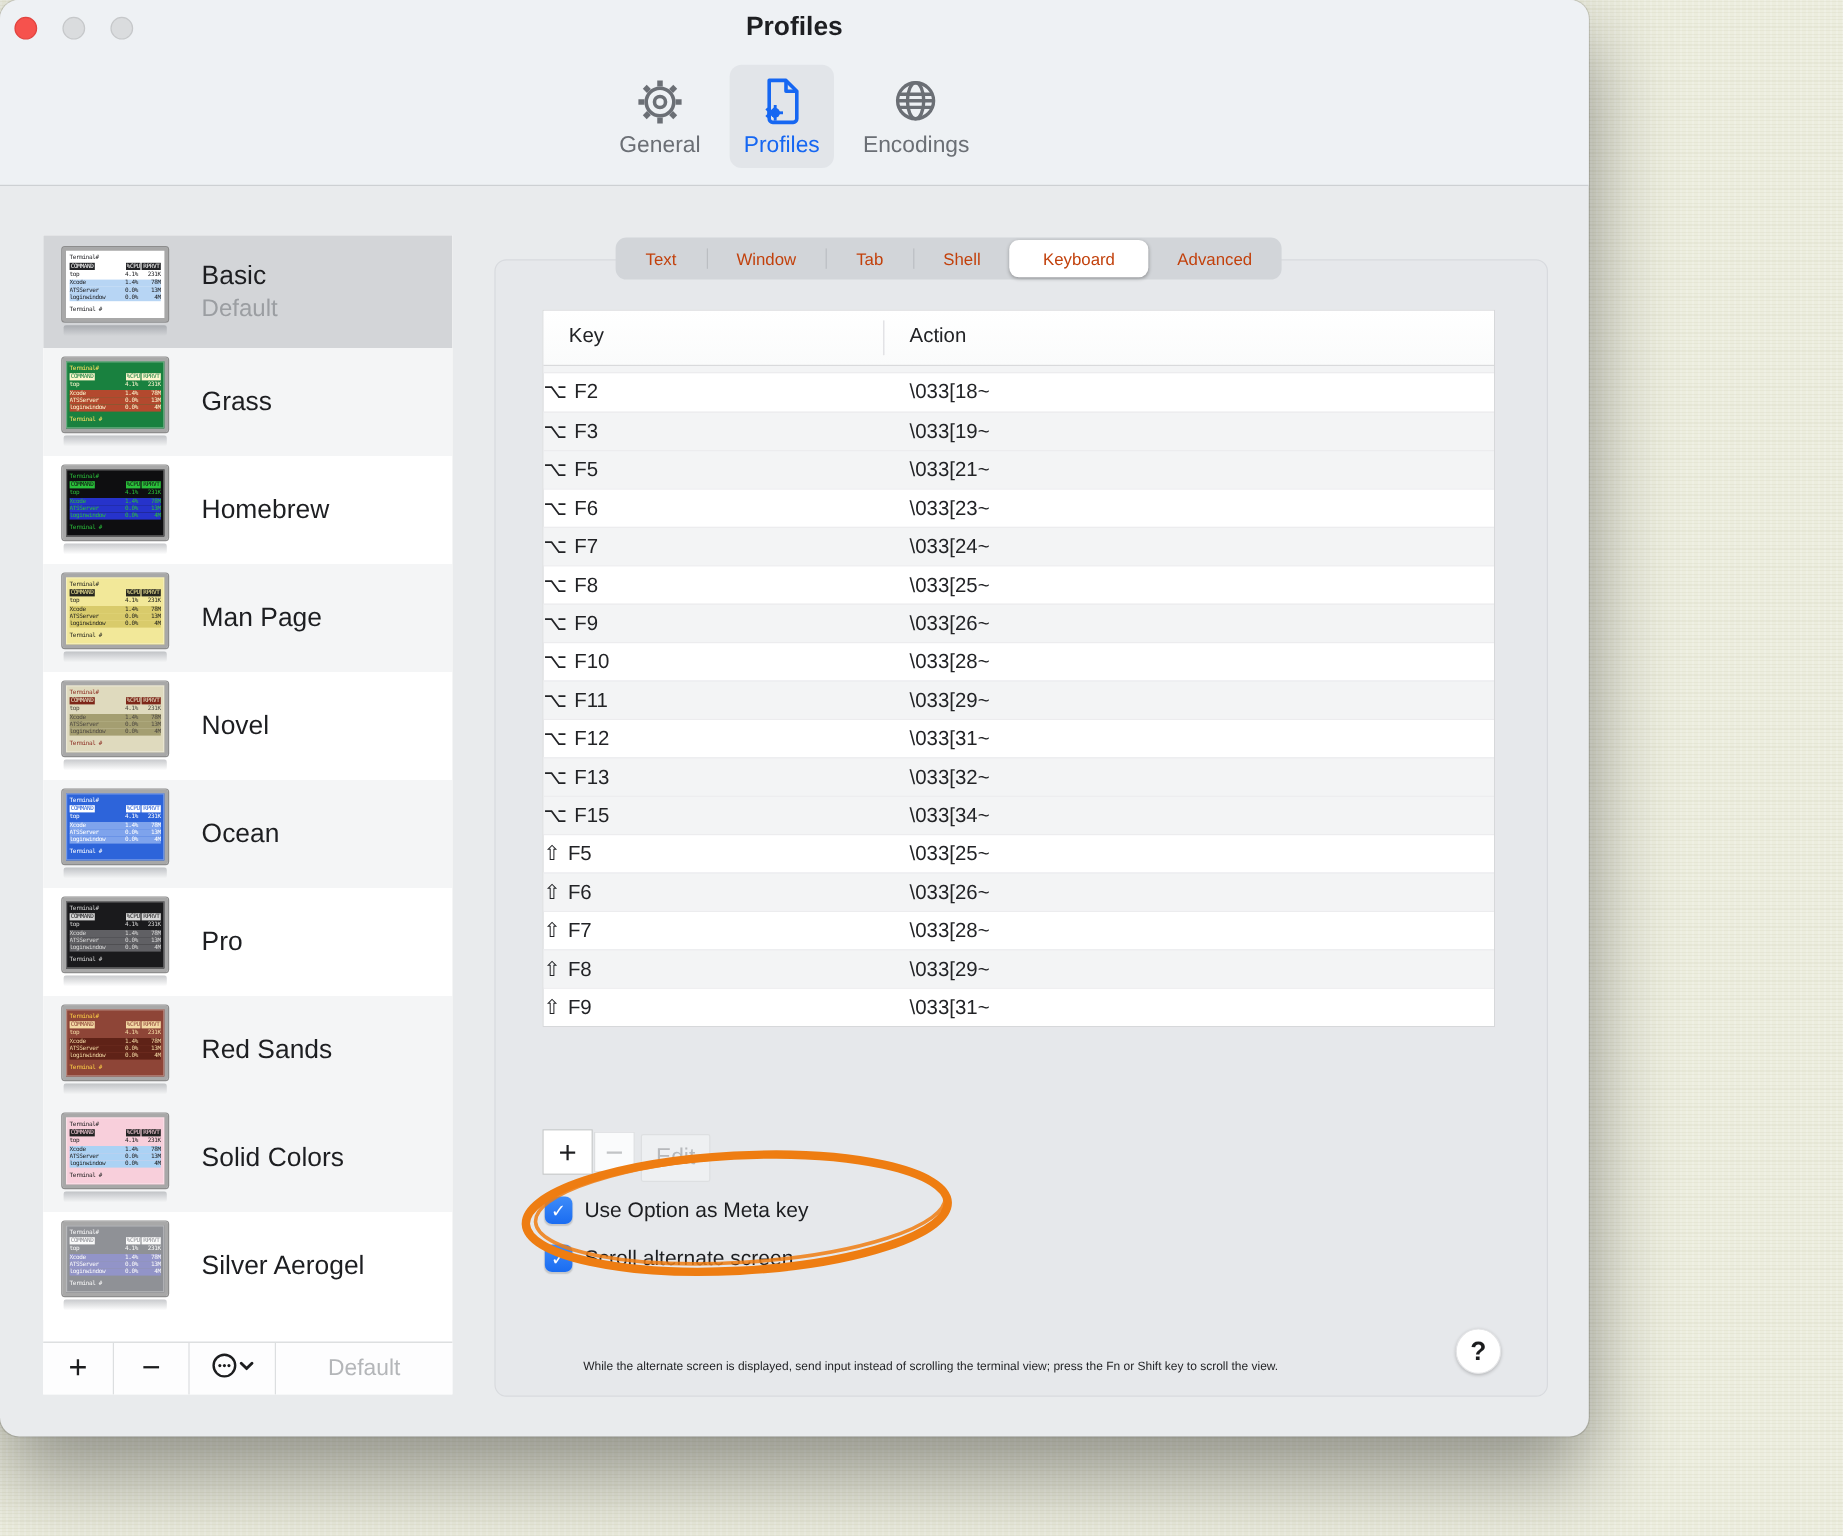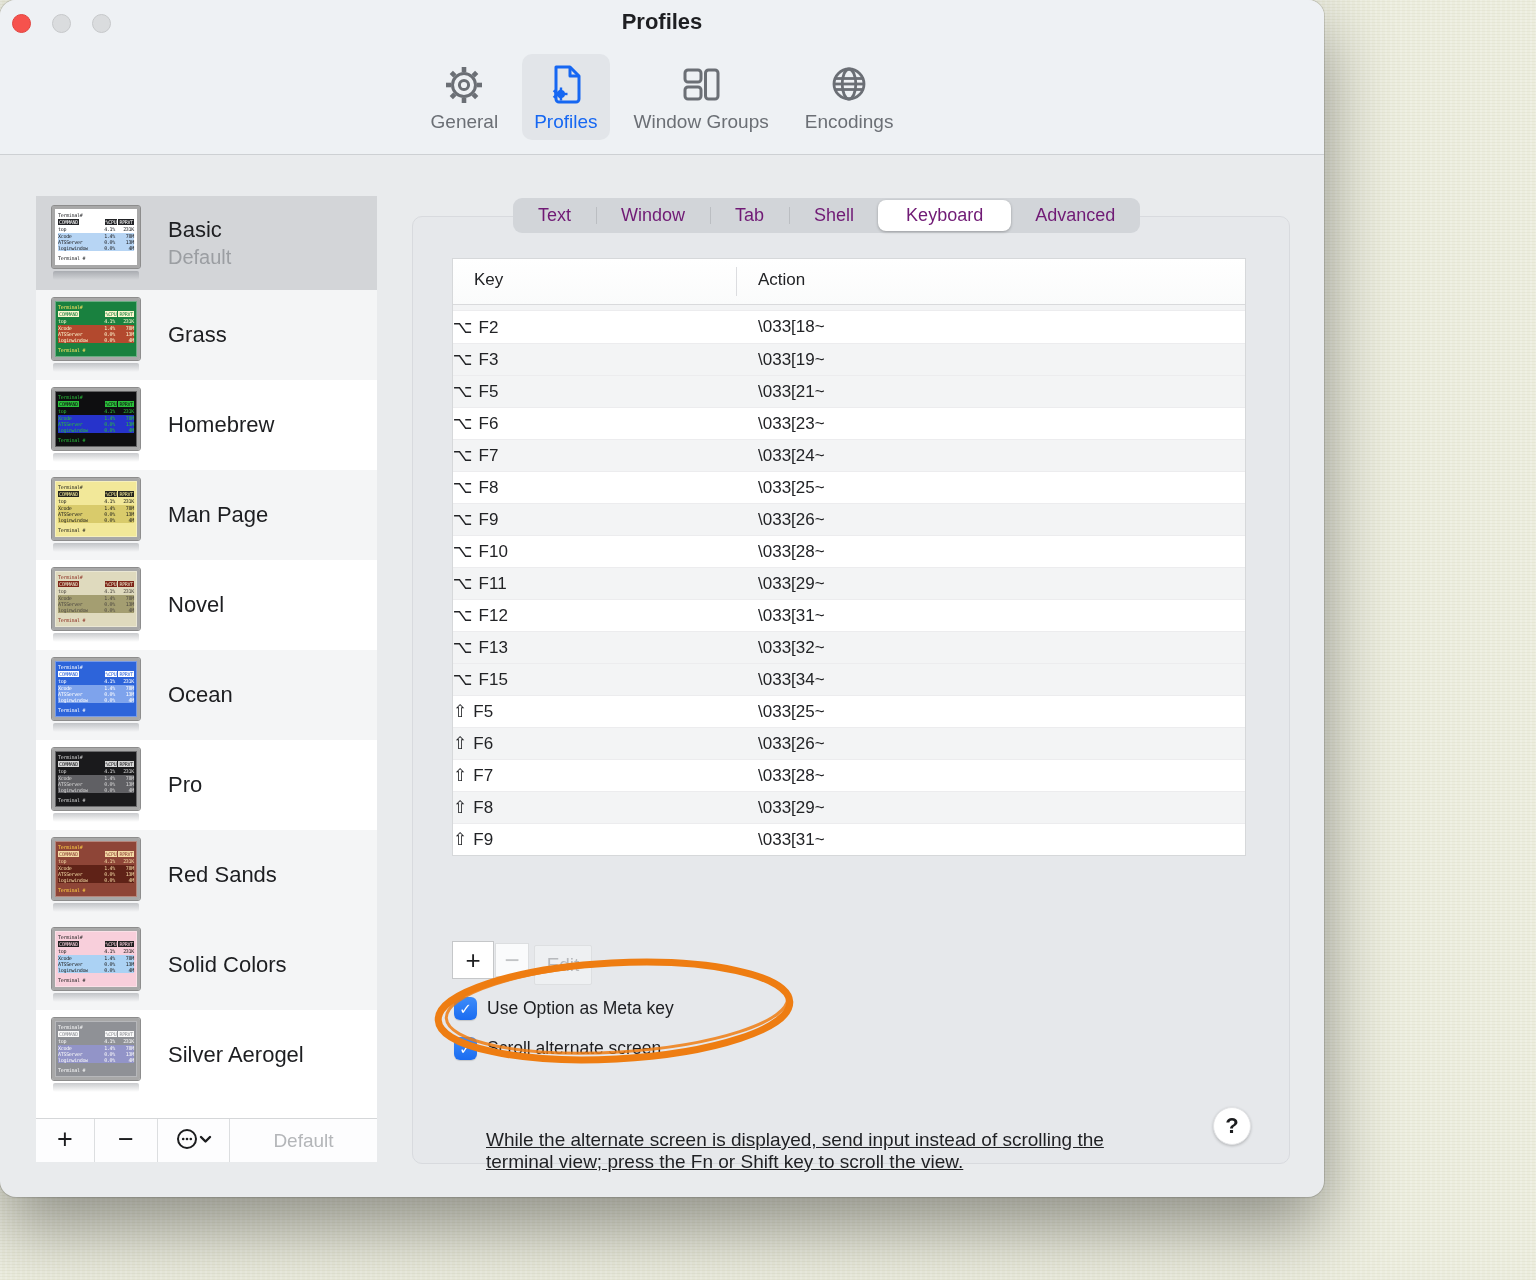--- a/index.html
+++ b/index.html
@@ -73,21 +73,21 @@
   .sf-glyph { font-size:27px; font-weight:300; line-height:1; padding-bottom:3px; }
   .sf-default { font-size:19px; color:#b4b6b9; }
 
   
   .card { position:absolute; left:412px; top:216px; width:878px; height:948px;
     background:#e6e8eb; border:1px solid #d8dade; border-radius:10px; }
 
   .tab-bar { position:absolute; left:513px; top:198px; height:35px; z-index:5;
     display:flex; align-items:stretch; background:#d2d5d9; border-radius:9px; }
   .tab { position:relative; display:flex; align-items:center; padding:0 25px;
-    font-size:18px; color:#701a75; }
+    font-size:14px; color:#c2410c; }
   .tab:not(.selected):not(:first-child)::before { content:""; position:absolute; left:0; top:9px;
     bottom:9px; width:1px; background:#bbbec2; }
   .tab.selected { background:#ffffff; border-radius:8px; margin:2px -1px; padding:0 28px;
     box-shadow:0 1px 3px rgba(0,0,0,.28); z-index:2; }
 
   
   .key-table { position:absolute; left:452px; top:258px; width:794px;
     background:#fff; border:1px solid #d6d8da; }
   .thead { position:relative; height:46px; background:linear-gradient(#ffffff,#fafbfb);
     border-bottom:1px solid #d9dadc; }
@@ -118,21 +118,21 @@
   .cb-row.r1 { top:997px; }
   .cb-row.r2 { top:1037px; }
   .cb { width:23px; height:23px; border-radius:6px;
     background:linear-gradient(#3e8cf9,#1a6cf1); box-shadow:0 1px 1px rgba(0,0,0,.15);
     display:flex; align-items:center; justify-content:center; }
   .cb::after { content:"✓"; color:#fff; font-size:15px; font-weight:700;
     font-family:"DejaVu Sans", sans-serif; }
   .cb-label { margin-left:10px; font-size:17.5px; color:#1d1e21; }
 
   .help-text { position:absolute; left:486px; top:1129px; width:662px;
-    font-size:19px; line-height:21.5px; color:#1f2023;text-decoration:underline; }
+    font-size:10px; line-height:21.5px; color:#1f2023; }
   .help-btn { position:absolute; left:1213px; top:1107px; width:38px; height:38px;
     border-radius:50%; background:#ffffff; border:1px solid #e3e4e6;
     box-shadow:0 1px 3px rgba(0,0,0,.22);
     display:flex; align-items:center; justify-content:center;
     font-size:22px; font-weight:600; color:#1b1c1e; }
 
   
   .annotation { position:absolute; left:423px; top:946px; z-index:9; pointer-events:none; }
 </style>
 </head>
@@ -181,30 +181,20 @@
               <rect x="16.8" y="25.5" width="2.4" height="13"></rect>
               <rect x="11.5" y="30.8" width="13" height="2.4"></rect>
               <rect x="13" y="27" width="2.4" height="10" transform="rotate(45 14.2 32)"></rect>
               <rect x="13" y="27" width="2.4" height="10" transform="rotate(-45 14.2 32)"></rect>
             </g>
           </svg>
         </span>
         <span>Profiles</span>
       </div>
 
-      <div class="tb-item">
-        <span>
-          <svg width="46" height="46" viewBox="0 0 46 46" fill="none" stroke="currentColor" stroke-width="3">
-            <rect x="7" y="8" width="16" height="12" rx="3"></rect>
-            <rect x="7" y="25" width="16" height="12" rx="3"></rect>
-            <rect x="27.5" y="8" width="12.5" height="29" rx="3"></rect>
-          </svg>
-        </span>
-        <span>Window Groups</span>
-      </div>
 
       <div class="tb-item">
         <span>
           <svg width="46" height="46" viewBox="0 0 46 46" fill="none" stroke="currentColor" stroke-width="2.8">
             <circle cx="23" cy="22" r="15"></circle>
             <ellipse cx="23" cy="22" rx="6.8" ry="15"></ellipse>
             <line x1="8.5" y1="16.5" x2="37.5" y2="16.5"></line>
             <line x1="8" y1="22" x2="38" y2="22"></line>
             <line x1="8.5" y1="27.5" x2="37.5" y2="27.5"></line>
           </svg>

